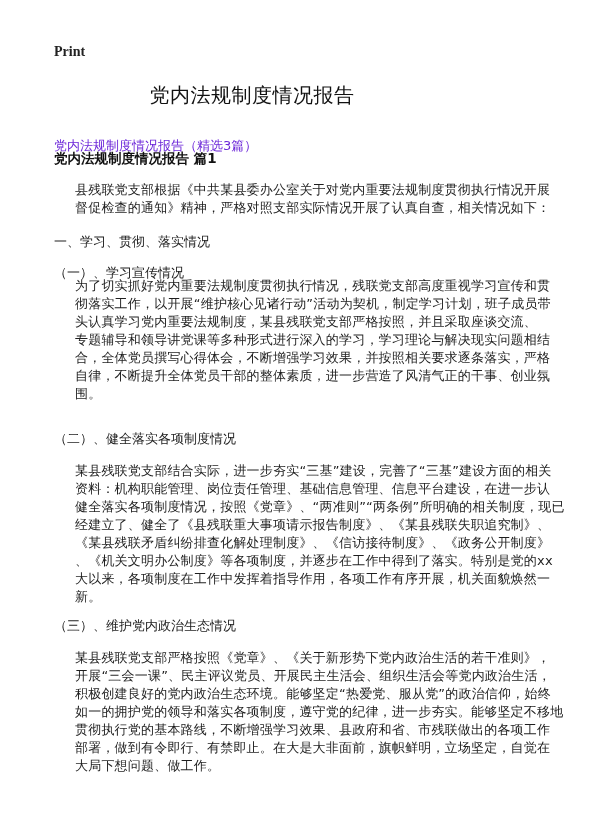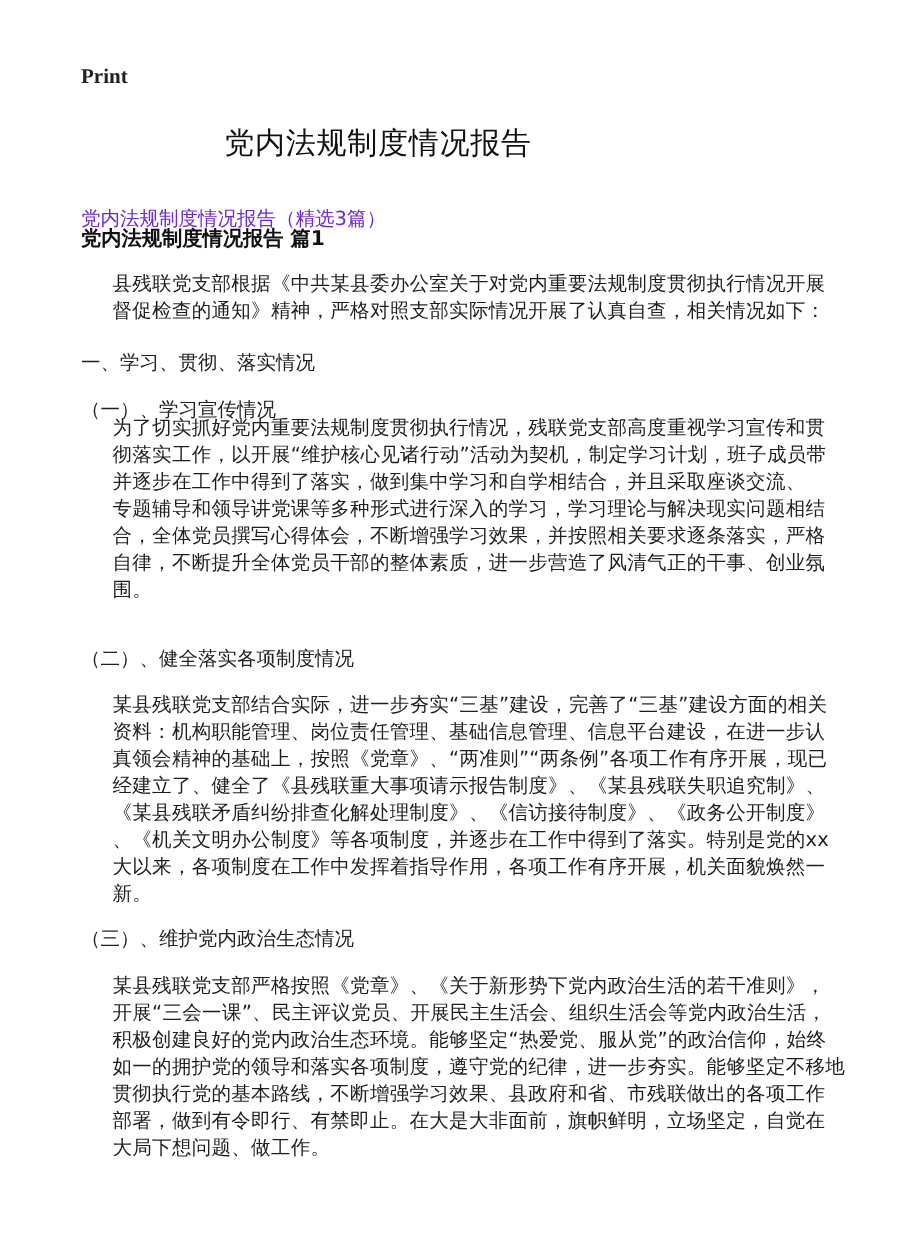--- a/index.html
+++ b/index.html
@@ -48,33 +48,33 @@
     <span class="line">县残联党支部根据《中共某县委办公室关于对党内重要法规制度贯彻执行情况开展</span>
     <span class="line">督促检查的通知》精神，严格对照支部实际情况开展了认真自查，相关情况如下：</span>
   </div>
 
   <div class="h2" style="top:233px;">一、学习、贯彻、落实情况</div>
   <div class="h2" style="top:264px;">（一）、学习宣传情况</div>
 
   <div class="para" style="top:277px;">
     <span class="line">为了切实抓好党内重要法规制度贯彻执行情况，残联党支部高度重视学习宣传和贯</span>
     <span class="line">彻落实工作，以开展“维护核心见诸行动”活动为契机，制定学习计划，班子成员带</span>
-    <span class="line">并逐步在工作中得到了落实，做到集中学习和自学相结合，并且采取座谈交流、</span>
+    <span class="line">头认真学习党内重要法规制度，某县残联党支部严格按照，并且采取座谈交流、</span>
     <span class="line">专题辅导和领导讲党课等多种形式进行深入的学习，学习理论与解决现实问题相结</span>
     <span class="line">合，全体党员撰写心得体会，不断增强学习效果，并按照相关要求逐条落实，严格</span>
     <span class="line">自律，不断提升全体党员干部的整体素质，进一步营造了风清气正的干事、创业氛</span>
     <span class="line">围。</span>
   </div>
 
   <div class="h2" style="top:430px;">（二）、健全落实各项制度情况</div>
 
   <div class="para" style="top:462px;">
     <span class="line">某县残联党支部结合实际，进一步夯实“三基”建设，完善了“三基”建设方面的相关</span>
     <span class="line">资料：机构职能管理、岗位责任管理、基础信息管理、信息平台建设，在进一步认</span>
-    <span class="line">真领会精神的基础上，按照《党章》、“两准则”“两条例”各项工作有序开展，现已</span>
+    <span class="line">健全落实各项制度情况，按照《党章》、“两准则”“两条例”所明确的相关制度，现已</span>
     <span class="line">经建立了、健全了《县残联重大事项请示报告制度》、《某县残联失职追究制》、</span>
     <span class="line">《某县残联矛盾纠纷排查化解处理制度》、《信访接待制度》、《政务公开制度》</span>
     <span class="line">、《机关文明办公制度》等各项制度，并逐步在工作中得到了落实。特别是党的xx</span>
     <span class="line">大以来，各项制度在工作中发挥着指导作用，各项工作有序开展，机关面貌焕然一</span>
     <span class="line">新。</span>
   </div>
 
   <div class="h2" style="top:617px;">（三）、维护党内政治生态情况</div>
 
   <div class="para" style="top:649px;">

